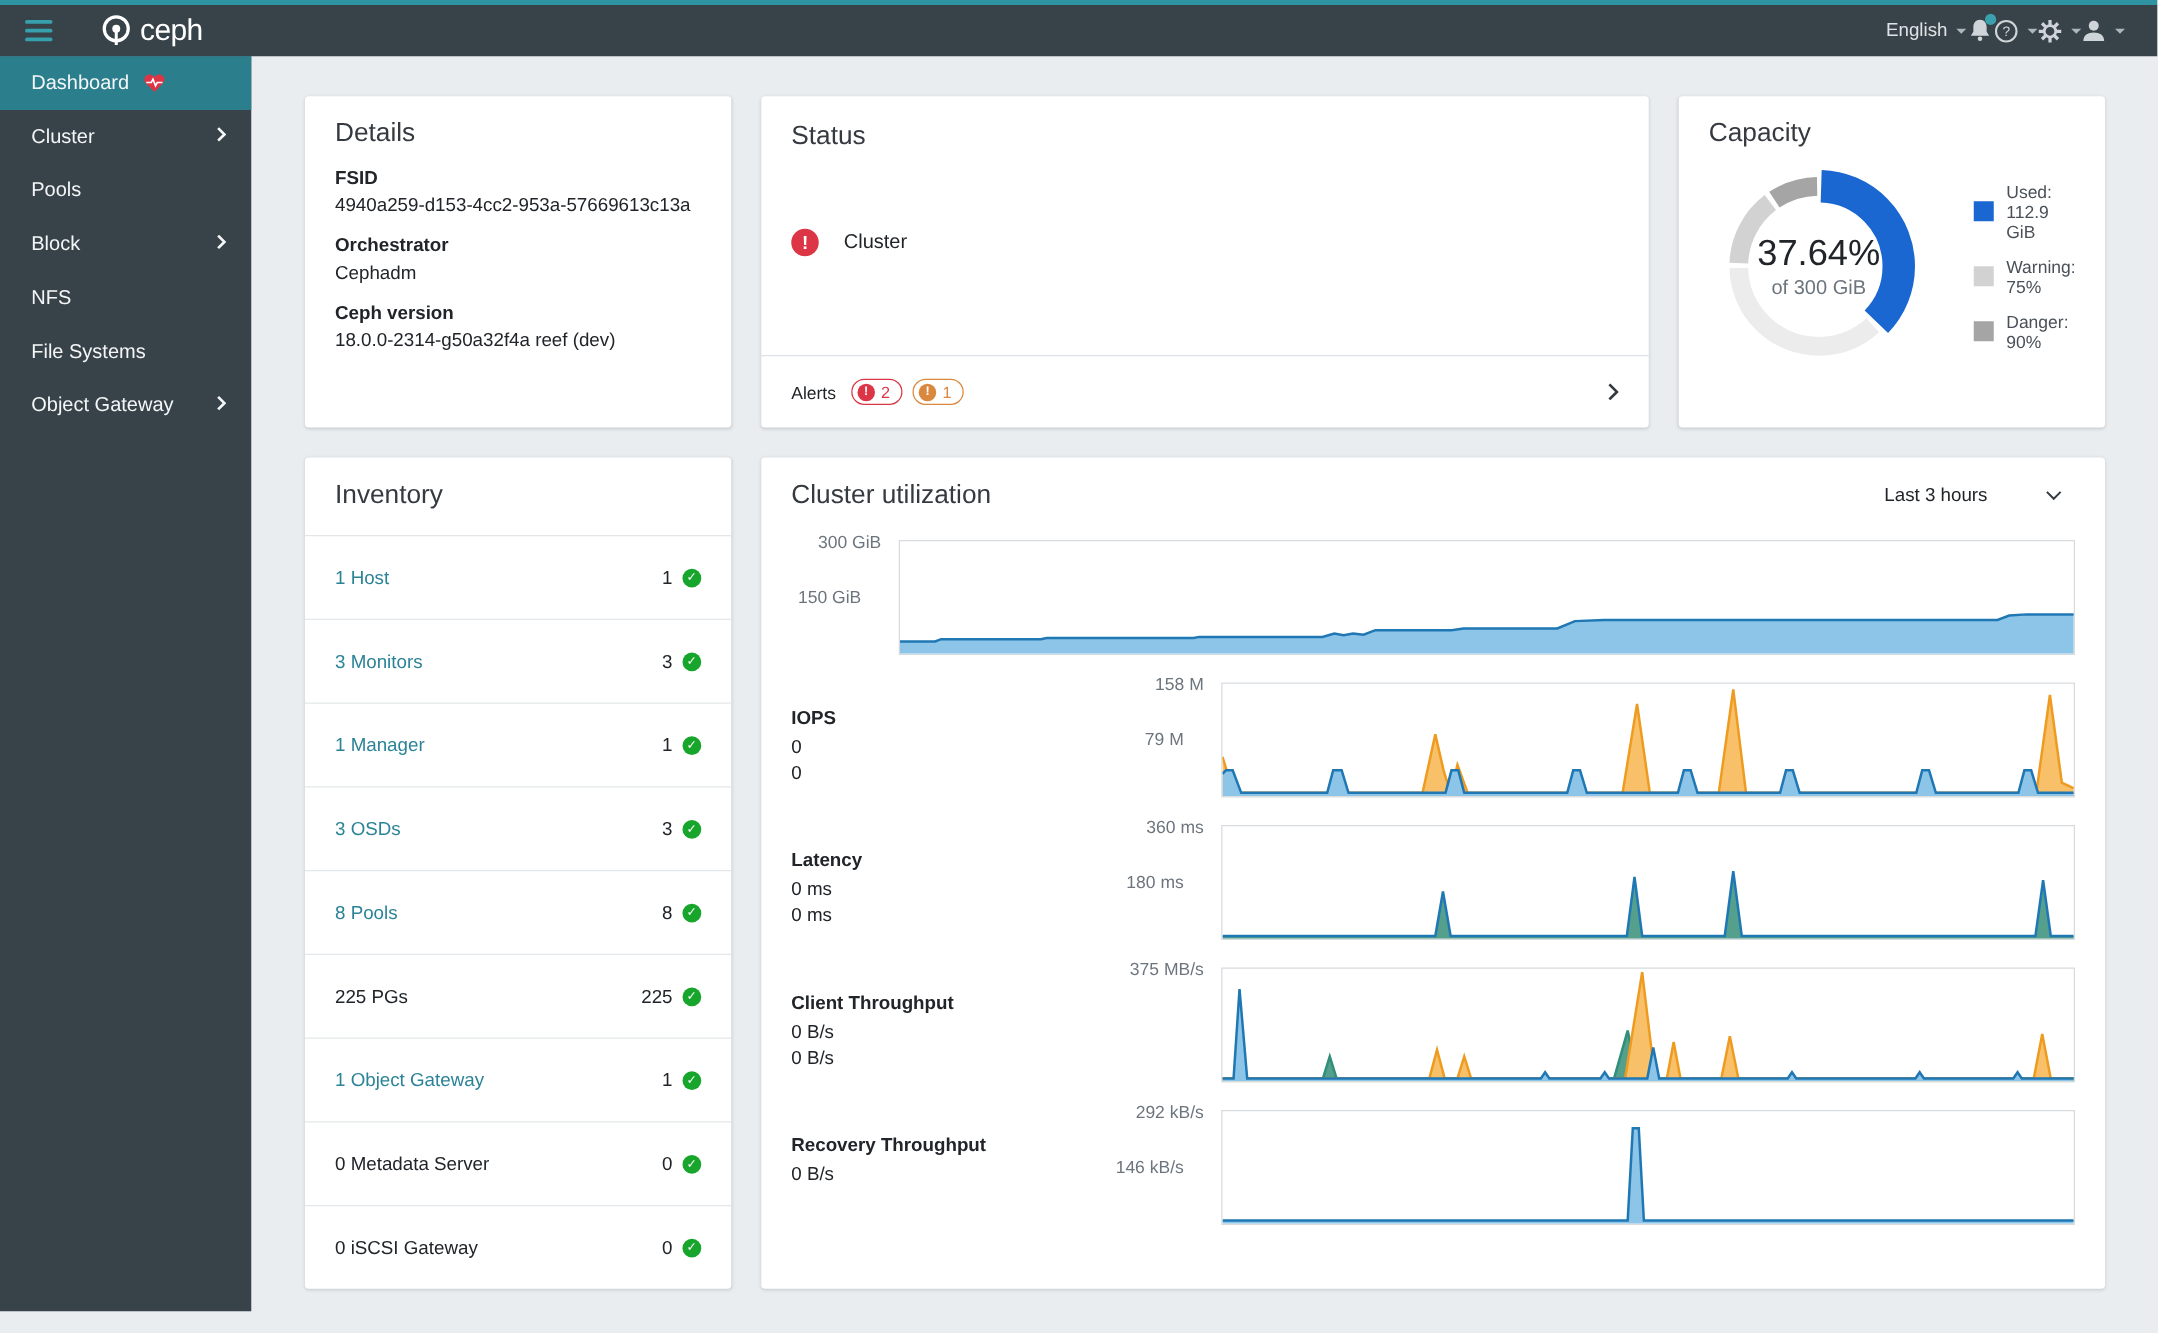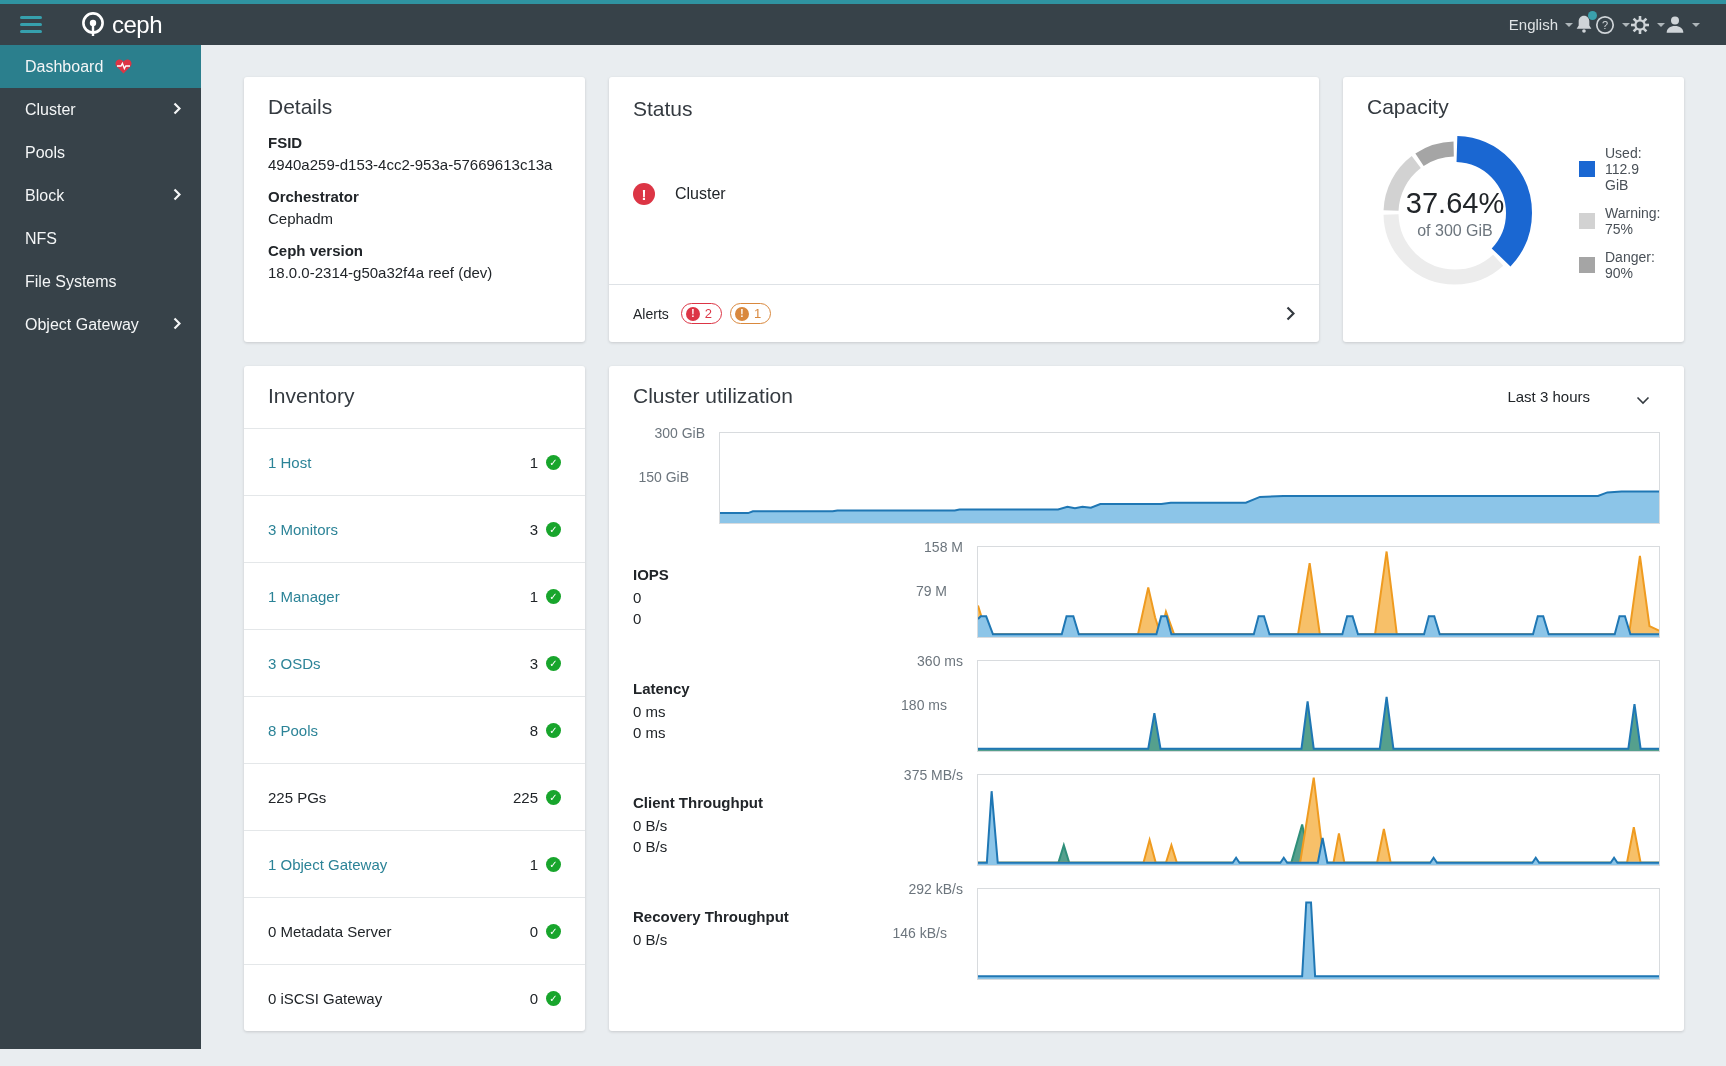--- a/index.html
+++ b/index.html
@@ -65,21 +65,21 @@
   .inv-head { padding:18px 24px 20px; }
   .inv-rows { flex:1; display:flex; flex-direction:column; }
   .inv-row { flex:1; display:flex; align-items:center; justify-content:space-between; padding:0 24px; border-top:1px solid #e4e7e9; font-size:15px; }
   .inv-row .lab.link { color:#2b8397; cursor:pointer; }
   .inv-right { display:flex; align-items:center; }
   .check { width:15px; height:15px; border-radius:50%; background:#18a52c; color:#fff; font-size:10px; font-weight:bold; display:flex; align-items:center; justify-content:center; margin-left:8px; }
 
   
   .utilization { grid-column:2 / 4; padding:18px 24px 24px; display:flex; flex-direction:column; }
   .util-head { display:flex; align-items:center; justify-content:space-between; }
-  .range-ctl { display:flex; align-items:flex-end; font-size:15px; color:#212529; cursor:pointer; margin-right:10px; }
+  .range-ctl { display:flex; align-items:center; font-size:15px; color:#212529; cursor:pointer; margin-right:10px; }
   .range-ctl svg { margin-left:46px; }
   .chart-rows { margin-top:24px; flex:1; display:flex; flex-direction:column; }
   .chart-row { display:flex; height:92px; margin-bottom:22px; }
   .chart-row:last-child { margin-bottom:0; }
   .metric { width:258px; padding-top:20px; font-size:15px; }
   .metric .name { font-weight:bold; margin-bottom:4px; }
   .metric .val { line-height:21px; }
   .yticks { width:72px; margin-right:14px; position:relative; font-size:14px; color:#6c757d; }
   .yticks .t1 { position:absolute; top:-7px; right:0; }
   .yticks .t2 { position:absolute; top:calc(50% - 9px); right:16px; }

